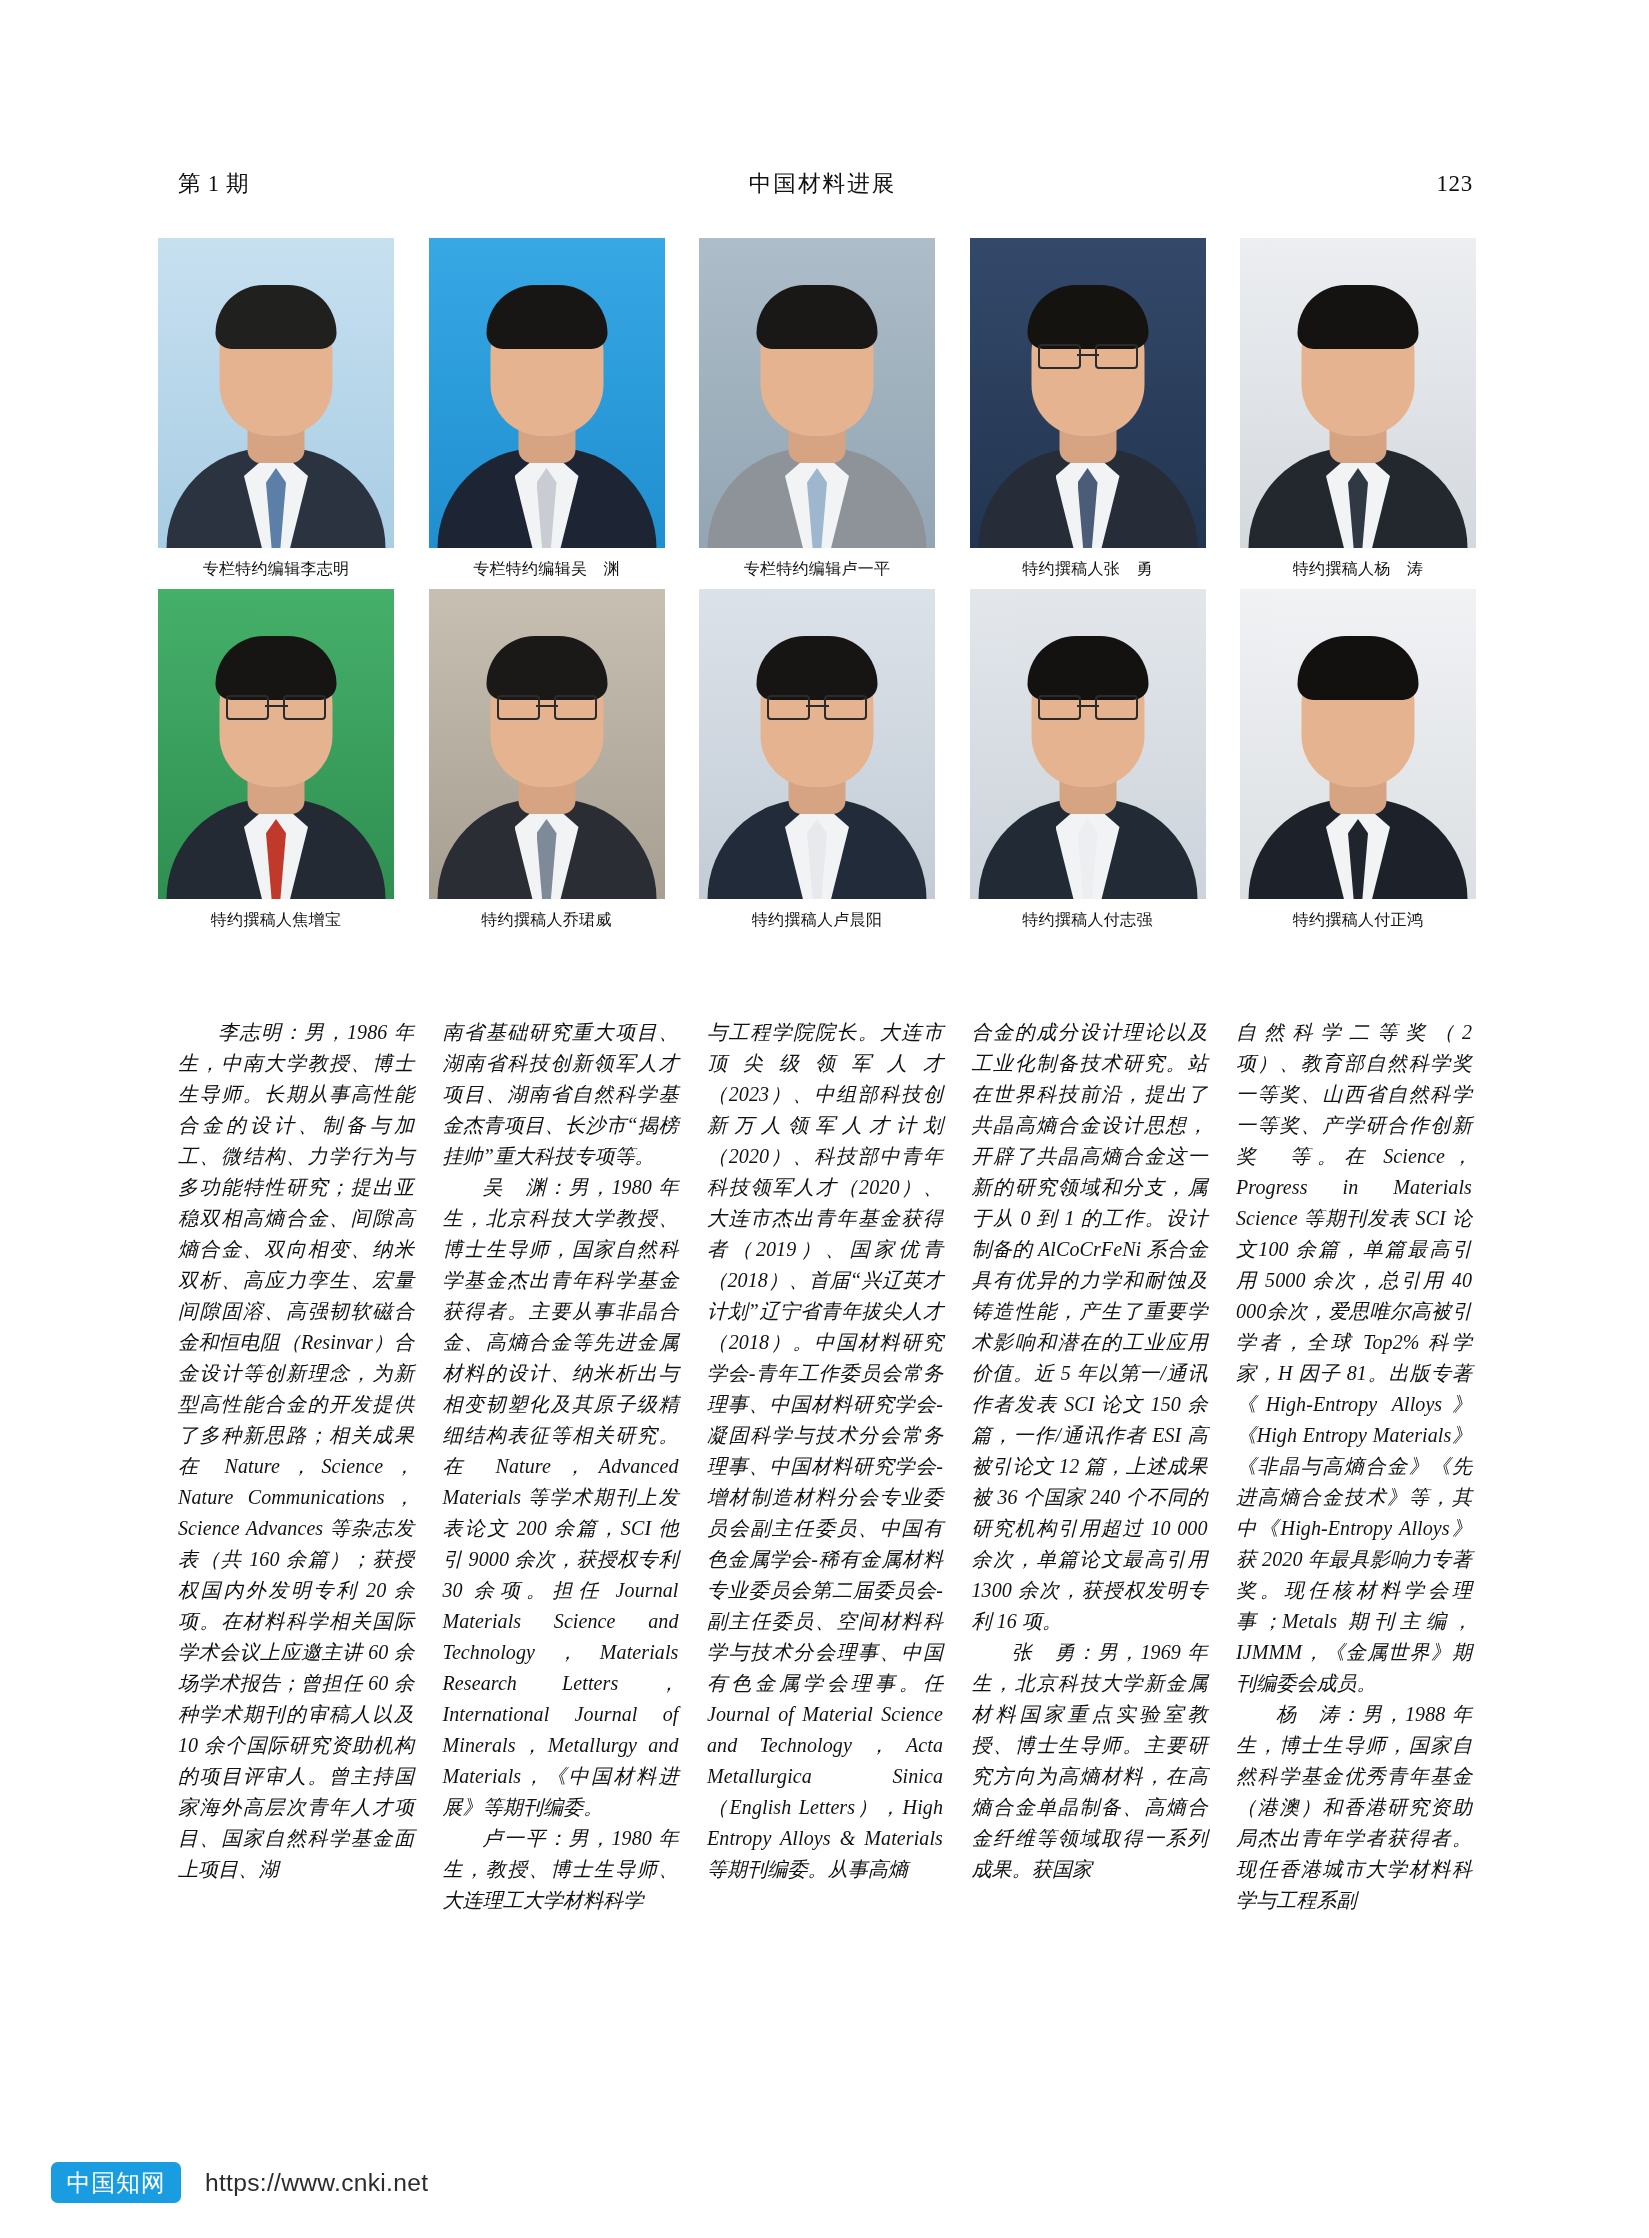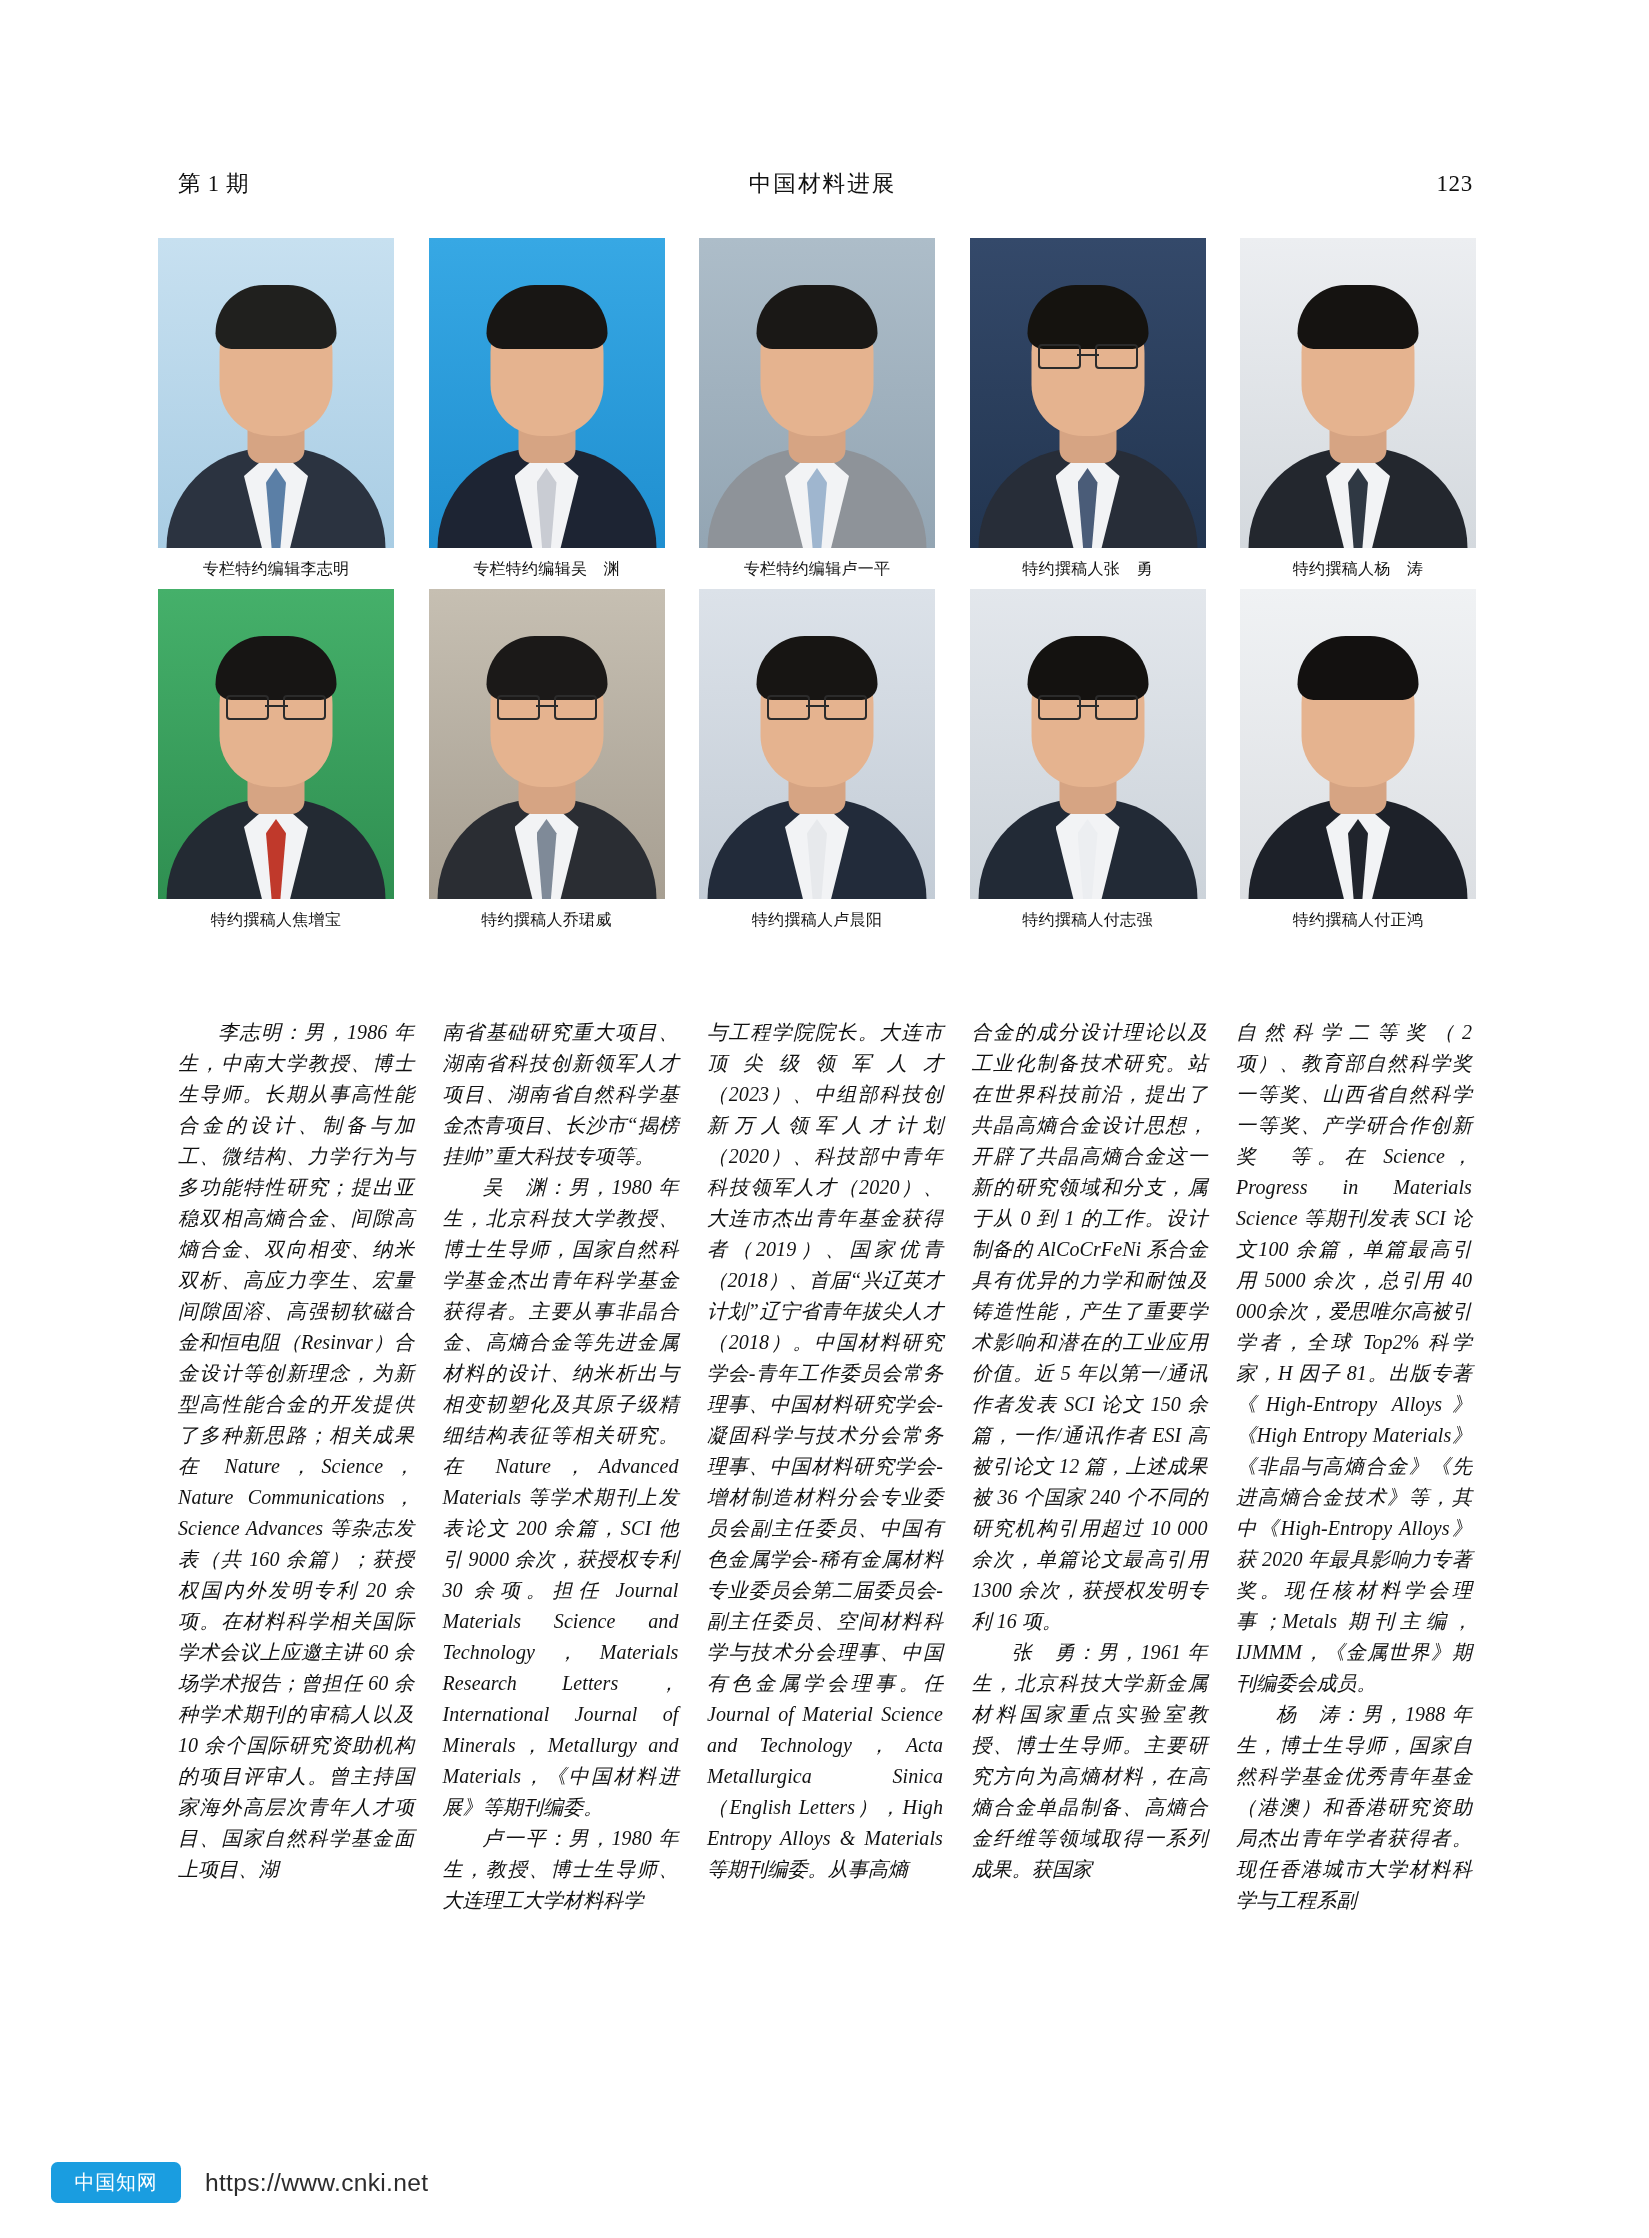--- a/index.html
+++ b/index.html
@@ -193,21 +193,21 @@
   }
   .cnki-logo {
     display: flex;
     align-items: center;
     justify-content: center;
     background: #1a9de0;
     color: #fff;
     border-radius: 6.6px;
     width: 130px;
     height: 41px;
-    font-size: 20px;
+    font-size: 24px;
     letter-spacing: 0.7px;
     font-family: "Liberation Sans", sans-serif;
   }
   .cnki-url {
     margin-left: 24px;
     font-size: 24.6px;
     color: #2c2c2c;
     font-family: "Liberation Sans", sans-serif;
     letter-spacing: 0.3px;
   }
@@ -393,21 +393,21 @@
     <div class="col">
       <p>南省基础研究重大项目、湖南省科技创新领军人才项目、湖南省自然科学基金杰青项目、长沙市“揭榜挂帅”重大科技专项等。</p>
       <p class="indent">吴　渊：男，1980 年生，北京科技大学教授、博士生导师，国家自然科学基金杰出青年科学基金获得者。主要从事非晶合金、高熵合金等先进金属材料的设计、纳米析出与相变韧塑化及其原子级精细结构表征等相关研究。在 Nature，Advanced Materials 等学术期刊上发表论文 200 余篇，SCI 他引 9000 余次，获授权专利 30 余项。担任 Journal Materials Science and Technology，Materials Research Letters，International Journal of Minerals，Metallurgy and Materials，《中国材料进展》等期刊编委。</p>
       <p class="indent">卢一平：男，1980 年生，教授、博士生导师、大连理工大学材料科学</p>
     </div>
     <div class="col">
       <p>与工程学院院长。大连市顶尖级领军人才（2023）、中组部科技创新万人领军人才计划（2020）、科技部中青年科技领军人才（2020）、大连市杰出青年基金获得者（2019）、国家优青（2018）、首届“兴辽英才计划”辽宁省青年拔尖人才（2018）。中国材料研究学会-青年工作委员会常务理事、中国材料研究学会-凝固科学与技术分会常务理事、中国材料研究学会-增材制造材料分会专业委员会副主任委员、中国有色金属学会-稀有金属材料专业委员会第二届委员会-副主任委员、空间材料科学与技术分会理事、中国有色金属学会理事。任 Journal of Material Science and Technology，Acta Metallurgica Sinica（English Letters），High Entropy Alloys &amp; Materials 等期刊编委。从事高熵</p>
     </div>
     <div class="col">
       <p>合金的成分设计理论以及工业化制备技术研究。站在世界科技前沿，提出了共晶高熵合金设计思想，开辟了共晶高熵合金这一新的研究领域和分支，属于从 0 到 1 的工作。设计制备的 AlCoCrFeNi 系合金具有优异的力学和耐蚀及铸造性能，产生了重要学术影响和潜在的工业应用价值。近 5 年以第一/通讯作者发表 SCI 论文 150 余篇，一作/通讯作者 ESI 高被引论文 12 篇，上述成果被 36 个国家 240 个不同的研究机构引用超过 10 000 余次，单篇论文最高引用 1300 余次，获授权发明专利 16 项。</p>
-      <p class="indent">张　勇：男，1961 年生，北京科技大学新金属材料国家重点实验室教授、博士生导师。主要研究方向为高熵材料，在高熵合金单晶制备、高熵合金纤维等领域取得一系列成果。获国家</p>
+      <p class="indent">张　勇：男，1969 年生，北京科技大学新金属材料国家重点实验室教授、博士生导师。主要研究方向为高熵材料，在高熵合金单晶制备、高熵合金纤维等领域取得一系列成果。获国家</p>
     </div>
     <div class="col">
       <p>自然科学二等奖（2 项）、教育部自然科学奖一等奖、山西省自然科学一等奖、产学研合作创新奖　等。在 Science，Progress in Materials Science 等期刊发表 SCI 论文100 余篇，单篇最高引用 5000 余次，总引用 40 000余次，爱思唯尔高被引学者，全球 Top2% 科学家，H 因子 81。出版专著《High-Entropy Alloys》《High Entropy Materials》《非晶与高熵合金》《先进高熵合金技术》等，其中《High-Entropy Alloys》获 2020 年最具影响力专著奖。现任核材料学会理事；Metals 期刊主编，IJMMM，《金属世界》期刊编委会成员。</p>
       <p class="indent">杨　涛：男，1988 年生，博士生导师，国家自然科学基金优秀青年基金（港澳）和香港研究资助局杰出青年学者获得者。现任香港城市大学材料科学与工程系副</p>
     </div>
   </div>
 
   <div class="footer">
     <div class="cnki-logo">中国知网</div>
     <div class="cnki-url">https://www.cnki.net</div>

